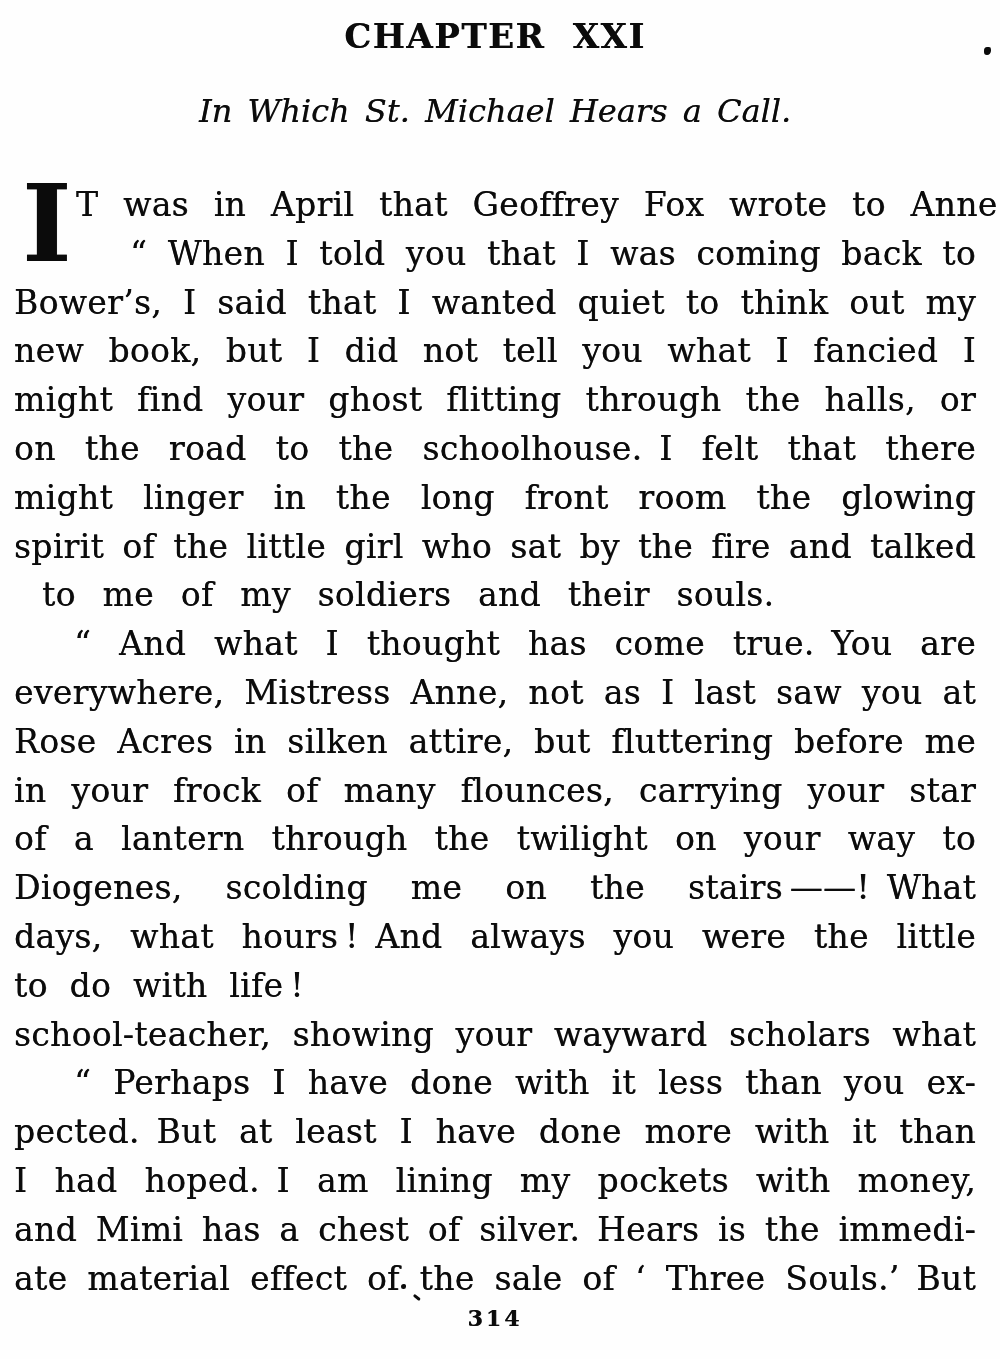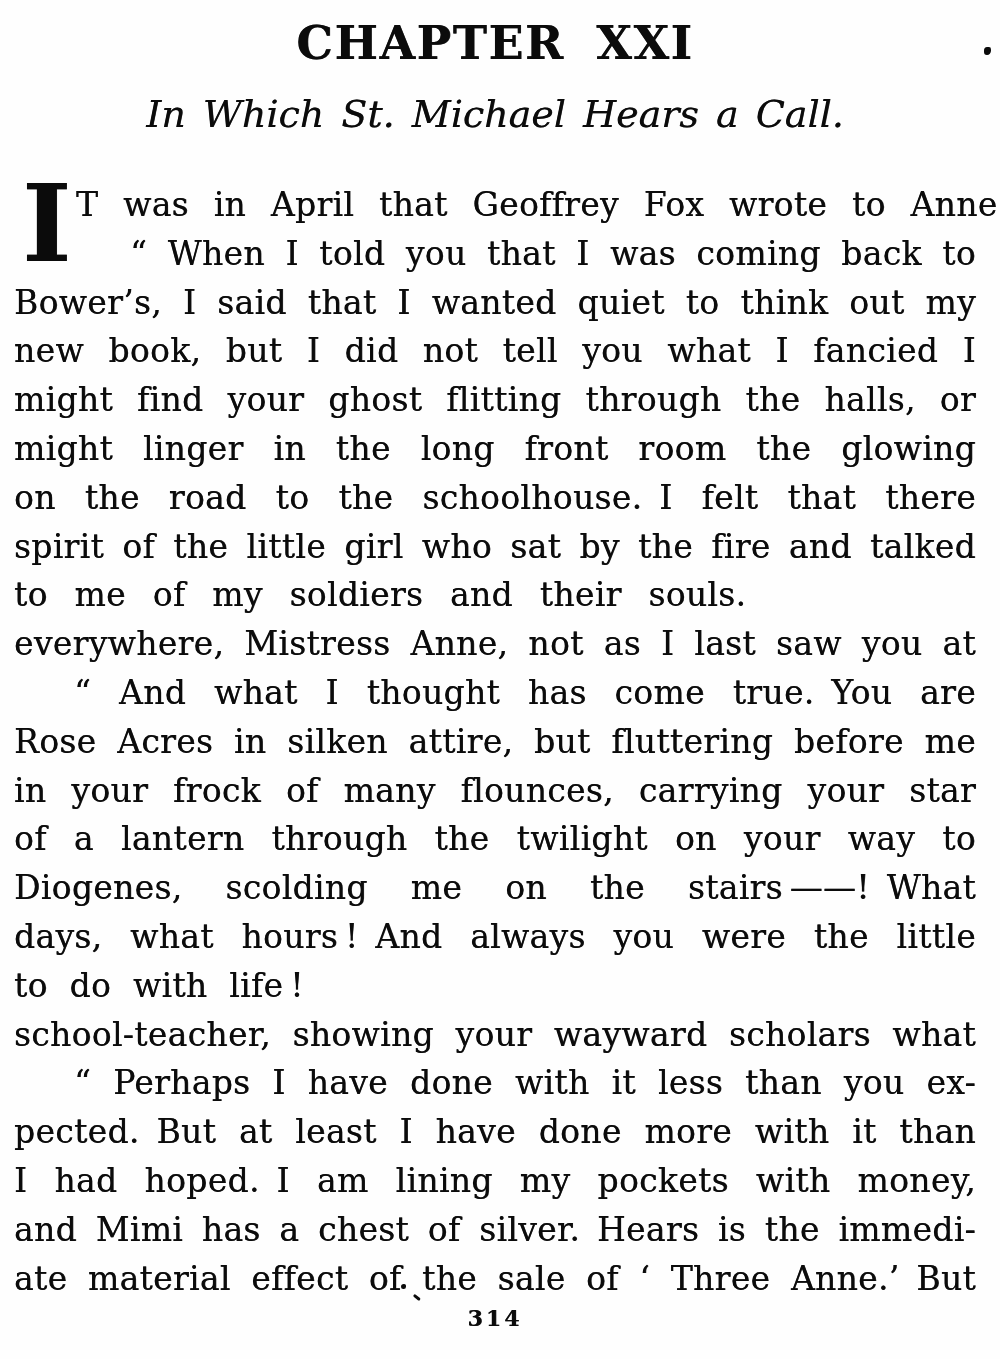--- a/index.html
+++ b/index.html
@@ -16,34 +16,34 @@
     font-family: "DejaVu Serif", "Liberation Serif", serif;
     color: #0b0b0b;
     text-shadow: 0.35px 0.35px 0 rgba(10,10,10,0.8);
   }
   .chapter-heading {
     position: absolute;
     left: 14px;
     top: 16px;
     width: 962px;
     text-align: center;
-    font-size: 46px;
+    font-size: 34px;
     font-weight: bold;
     letter-spacing: 1.5px;
     word-spacing: 14px;
     white-space: nowrap;
   }
   .chapter-subtitle {
     position: absolute;
     left: 14px;
     top: 92px;
     width: 962px;
     text-align: center;
     font-style: italic;
-    font-size: 38px;
+    font-size: 32px;
     word-spacing: 5px;
     white-space: nowrap;
   }
   .drop-cap {
     position: absolute;
     left: 22px;
     top: 171px;
     font-size: 106px;
     line-height: 1;
     font-weight: bold;
@@ -97,38 +97,38 @@
   <div class="chapter-subtitle">In Which St. Michael Hears a Call.</div>
 
   <div class="drop-cap">I</div>
 
   <div class="body-lines">
       <div class="bline noj" style="padding-left: 62px; word-spacing: 14px;">T was in April that Geoffrey Fox wrote to Anne.</div>
       <div class="bline just" style="padding-left: 116px;">“ When I told you that I was coming back to</div>
       <div class="bline just">Bower’s, I said that I wanted quiet to think out my</div>
       <div class="bline just">new book, but I did not tell you what I fancied I</div>
       <div class="bline just">might find your ghost flitting through the halls, or</div>
+      <div class="bline just">on the road to the schoolhouse. I felt that there</div>
       <div class="bline just">might linger in the long front room the glowing</div>
-      <div class="bline just">on the road to the schoolhouse. I felt that there</div>
       <div class="bline just">spirit of the little girl who sat by the fire and talked</div>
-      <div class="bline noj" style="word-spacing: 16px;">to me of my soldiers and their souls.</div>
+      <div class="bline noj" style="word-spacing: 16px; margin-left: 28px;">to me of my soldiers and their souls.</div>
+      <div class="bline just" style="padding-left: 60px;">“ And what I thought has come true. You are</div>
       <div class="bline just">everywhere, Mistress Anne, not as I last saw you at</div>
-      <div class="bline just" style="padding-left: 60px;">“ And what I thought has come true. You are</div>
       <div class="bline just">Rose Acres in silken attire, but fluttering before me</div>
       <div class="bline just">in your frock of many flounces, carrying your star</div>
       <div class="bline just">of a lantern through the twilight on your way to</div>
       <div class="bline just">Diogenes, scolding me on the stairs ——! What</div>
       <div class="bline just">days, what hours ! And always you were the little</div>
       <div class="bline noj" style="word-spacing: 11px;">to do with life !</div>
       <div class="bline just">school-teacher, showing your wayward scholars what</div>
       <div class="bline just" style="padding-left: 60px;">“ Perhaps I have done with it less than you ex-</div>
       <div class="bline just">pected. But at least I have done more with it than</div>
       <div class="bline just">I had hoped. I am lining my pockets with money,</div>
       <div class="bline just">and Mimi has a chest of silver. Hears is the immedi-</div>
-      <div class="bline just">ate material effect of the sale of ‘ Three Anne.’ But</div>
+      <div class="bline just">ate material effect of the sale of ‘ Three Souls.’ But</div>
     </div>
 
   <div class="page-number">314</div>
 
   <div class="speck speck-1"></div>
   <div class="speck speck-2"></div>
   <div class="speck speck-3"></div>
 </div>
 
 </body></html>

